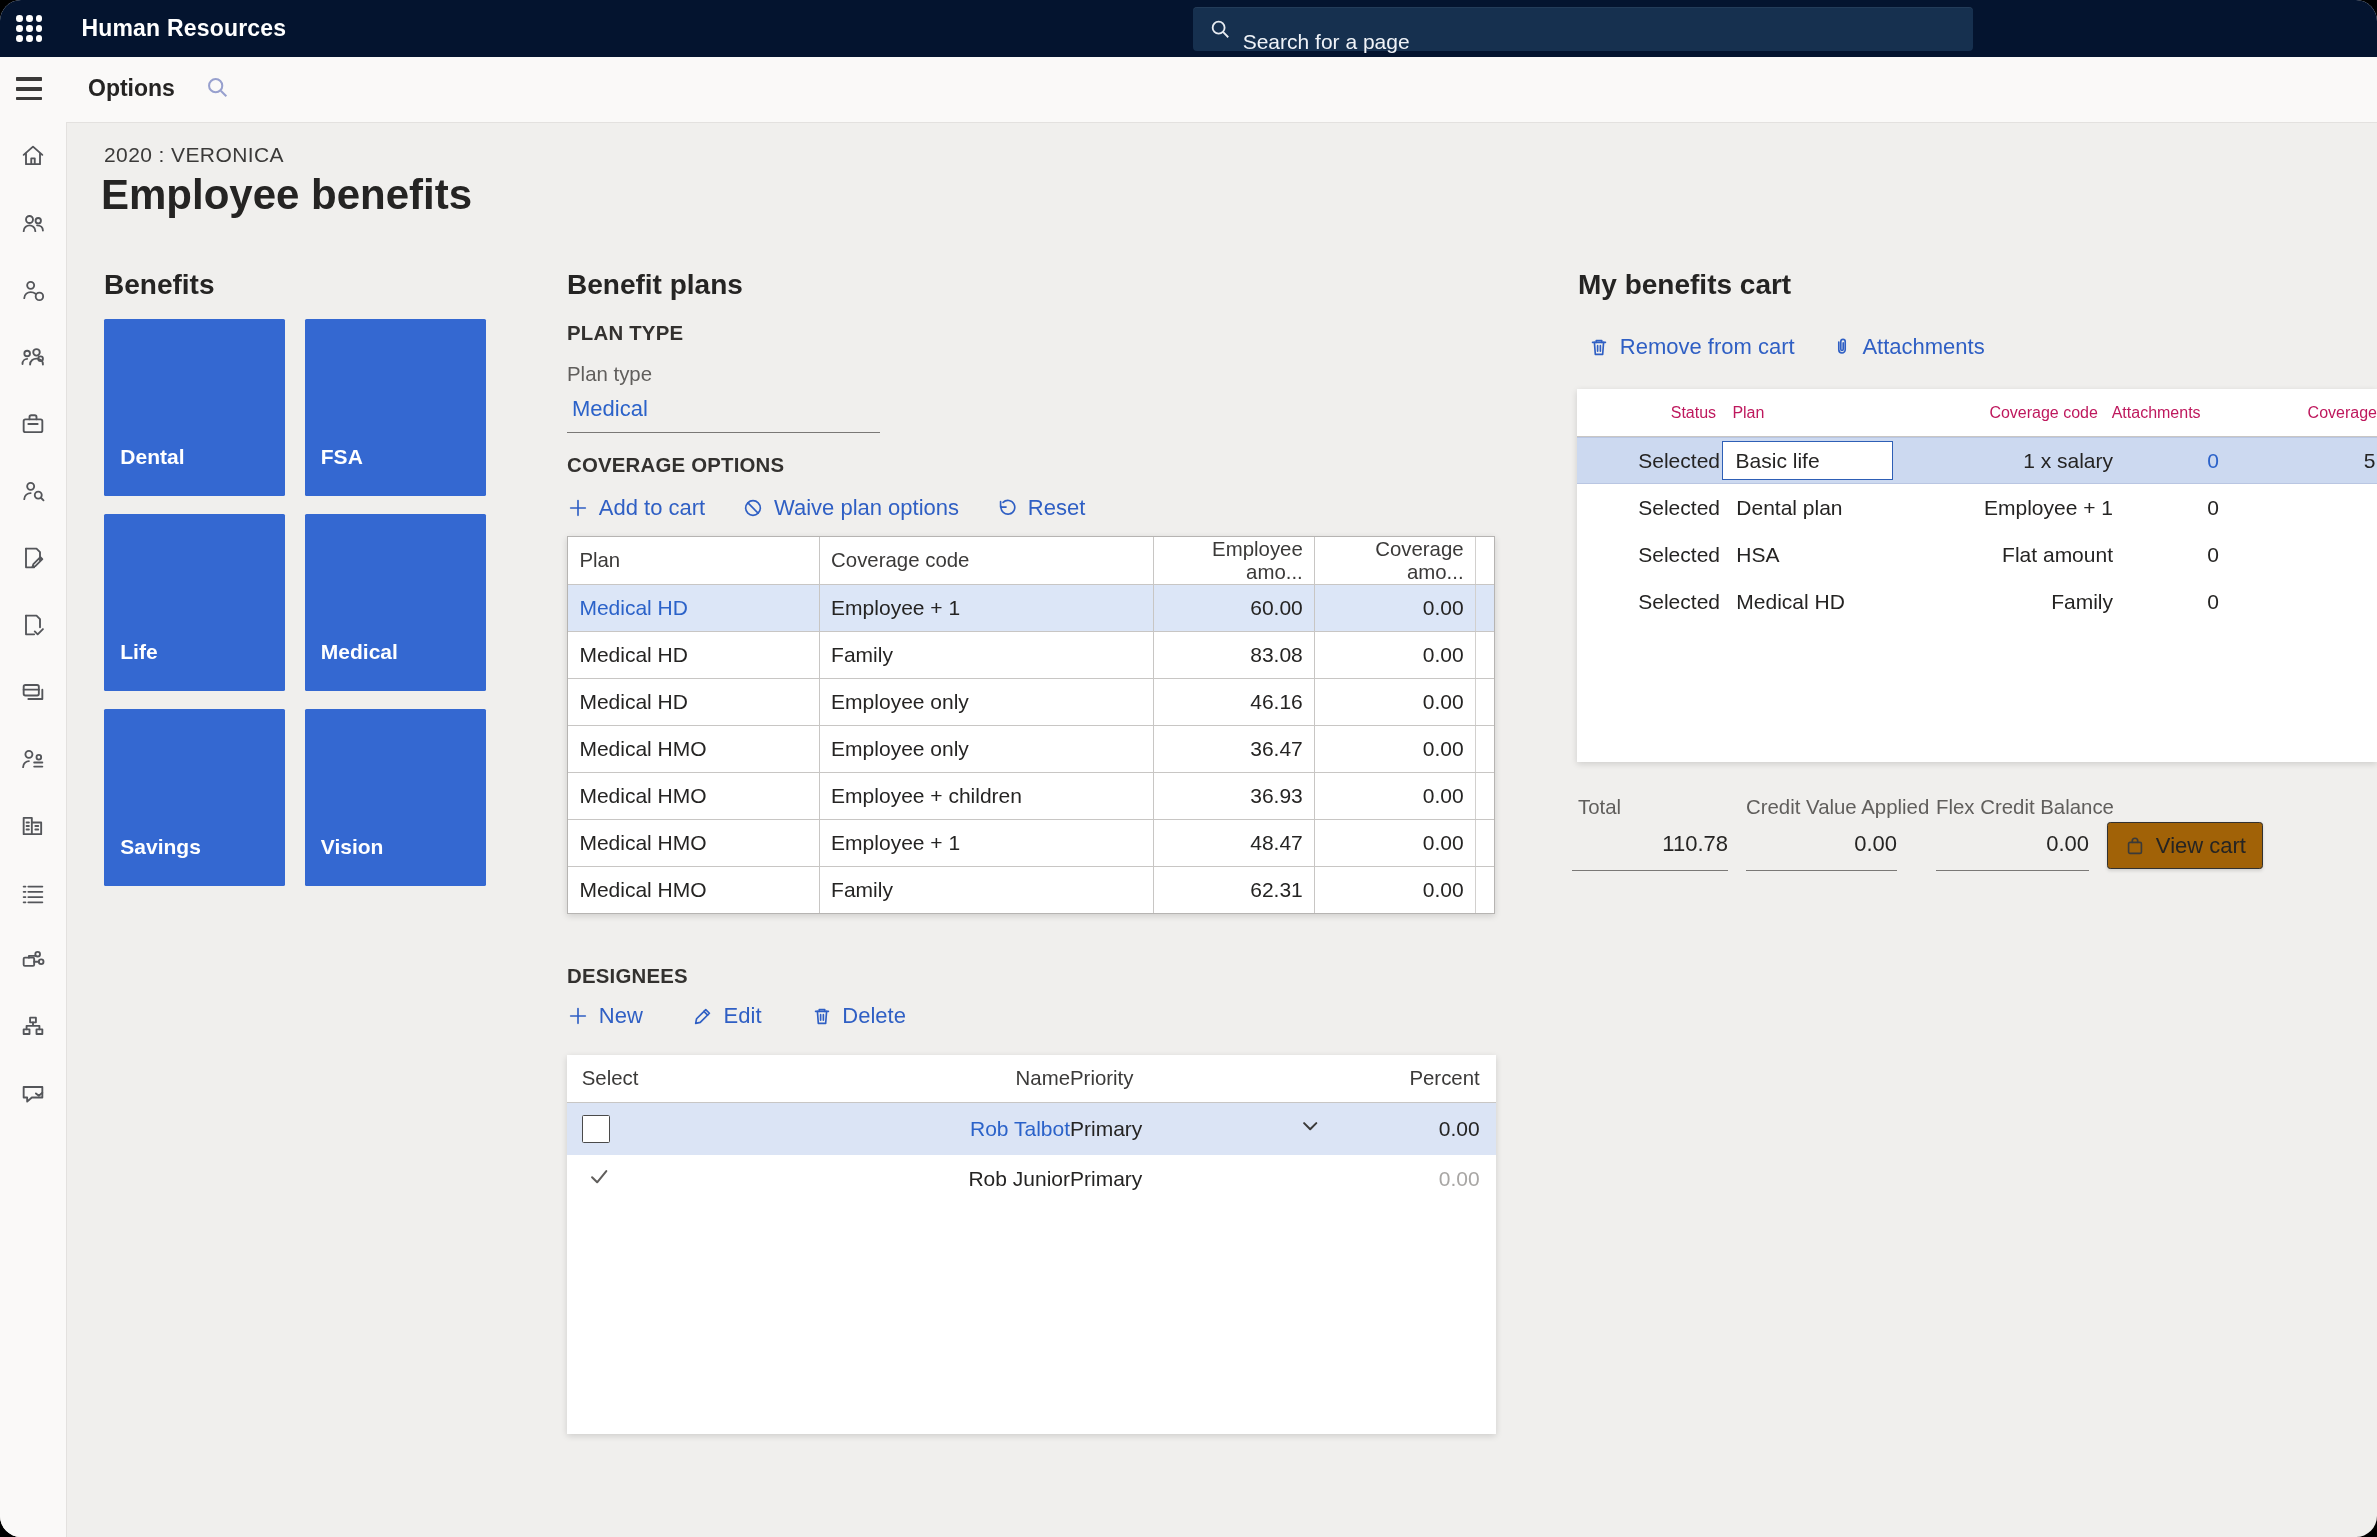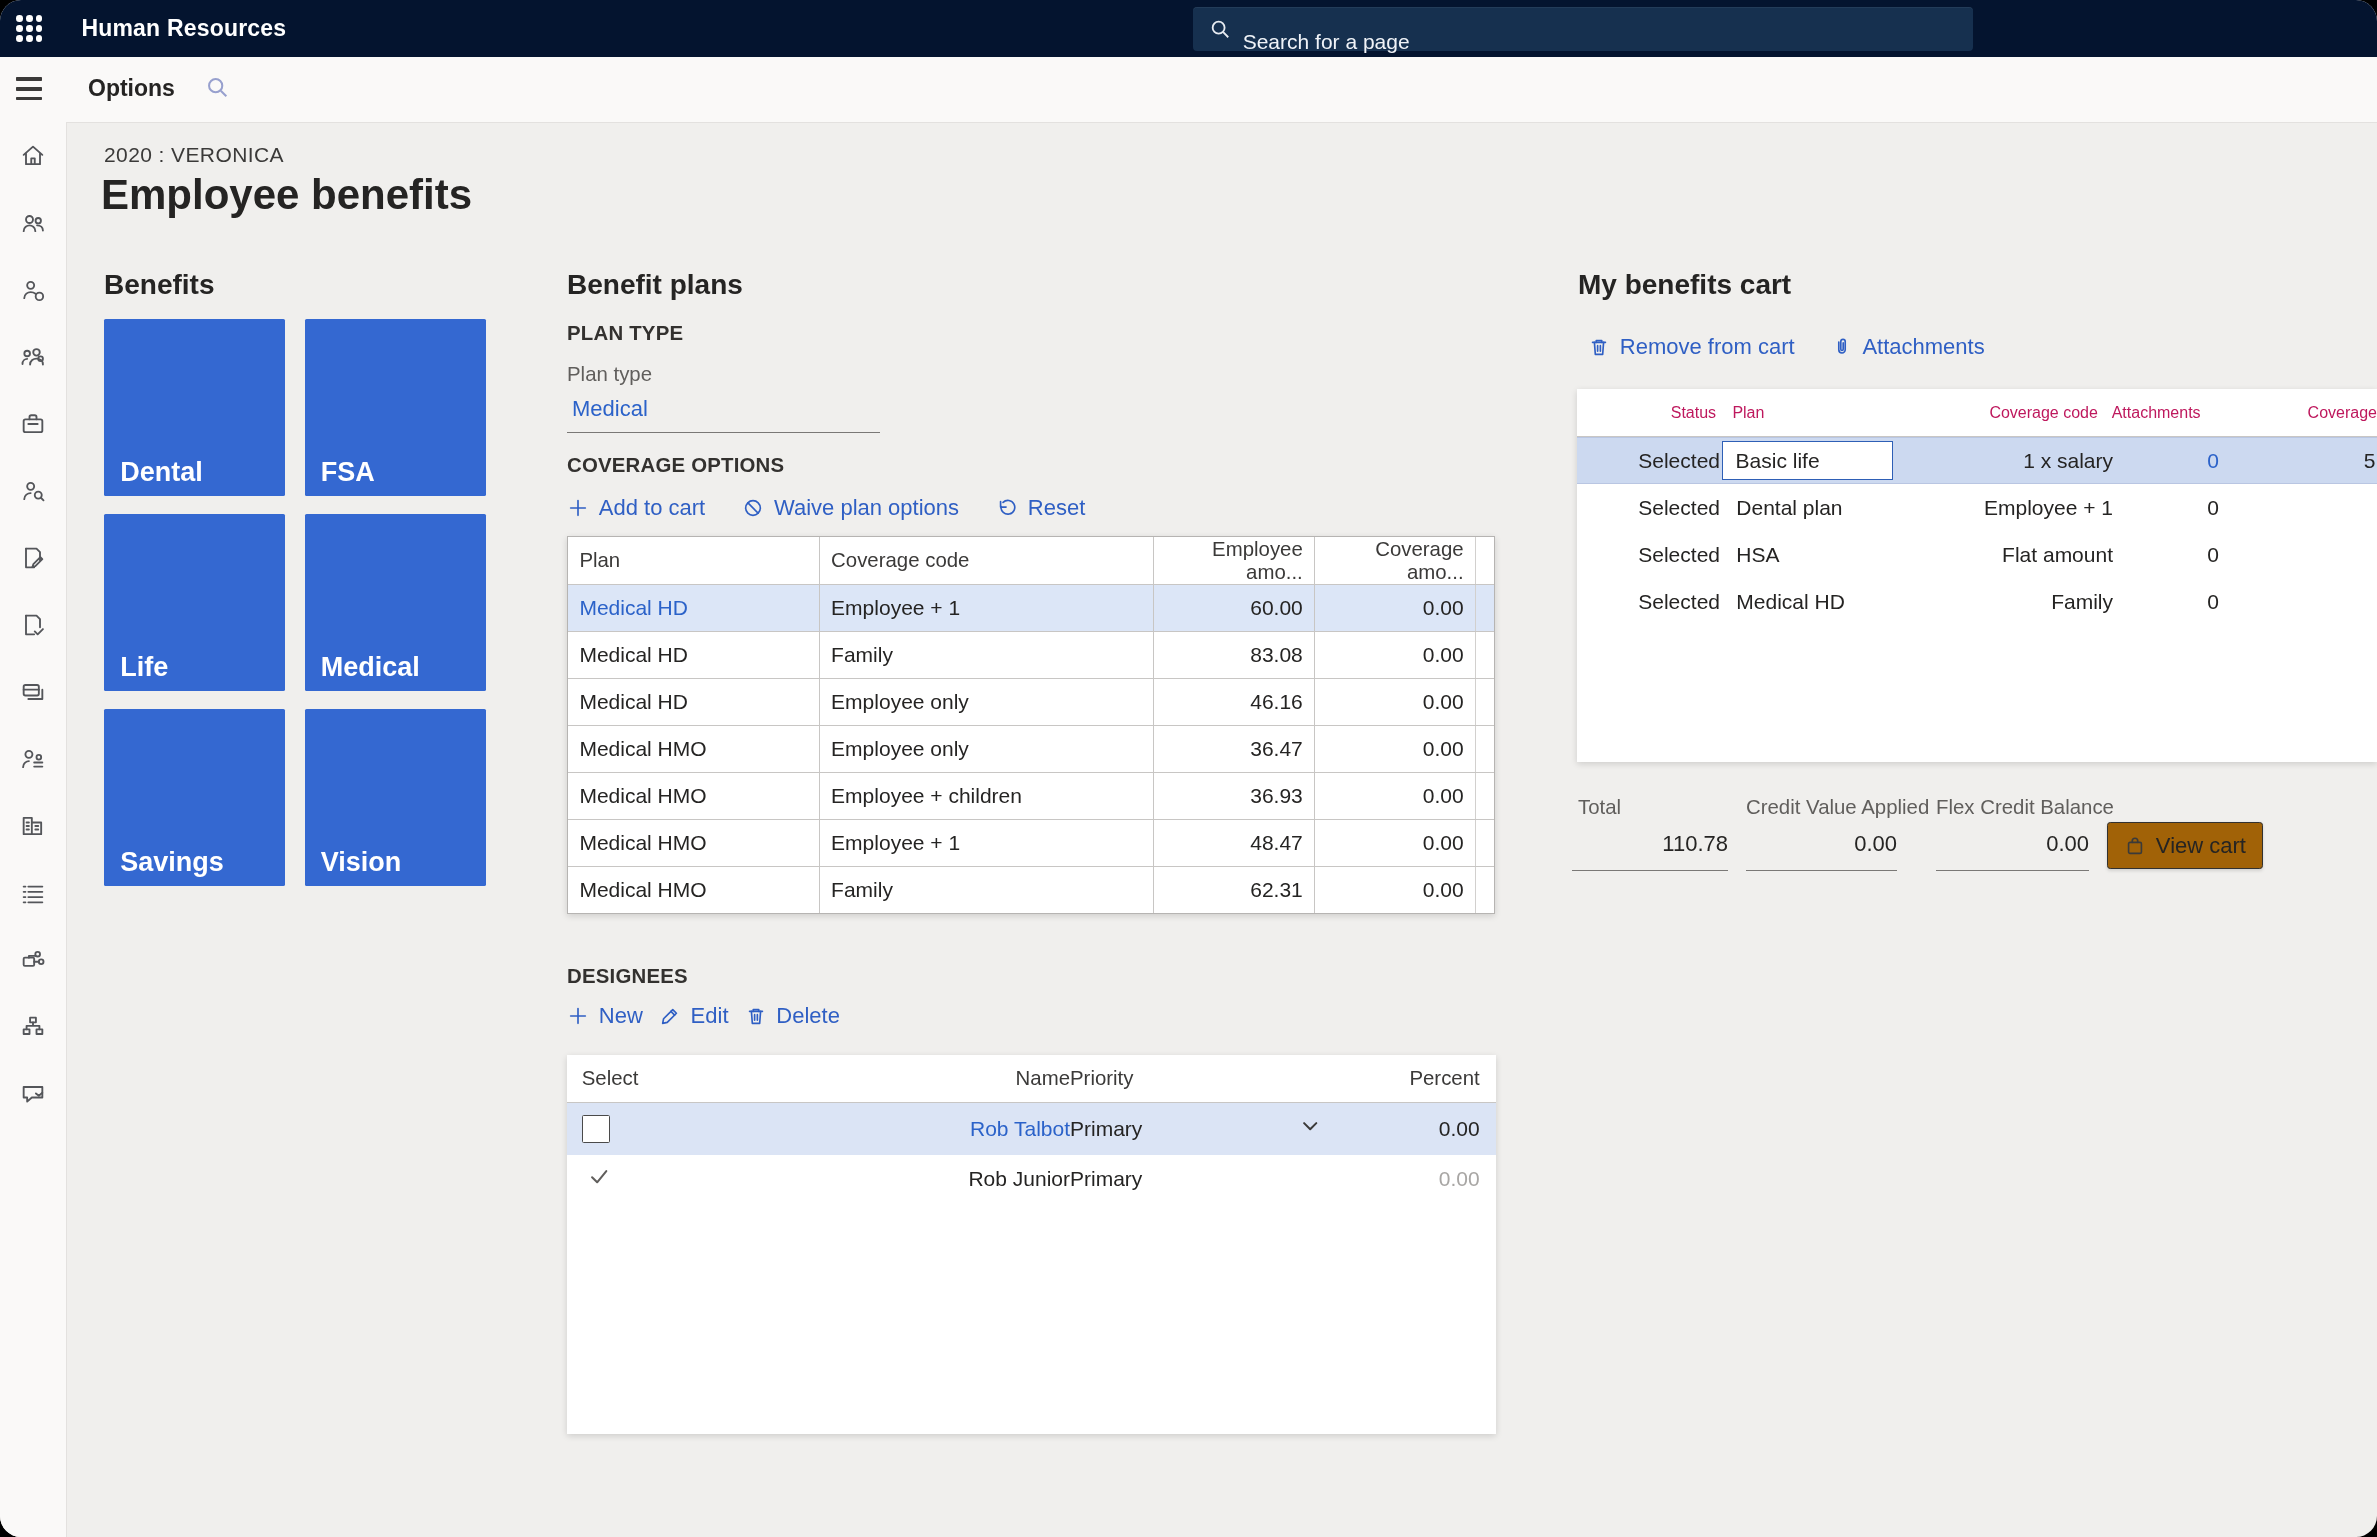--- a/index.html
+++ b/index.html
@@ -32,21 +32,21 @@
   
   .crumb{position:absolute;left:104px;top:143px;font-size:21px;color:#3b3a39;letter-spacing:0.4px;}
   .page-title{position:absolute;left:101px;top:171px;font-size:42px;font-weight:600;color:#252423;}
   .sec-head{position:absolute;font-size:28px;font-weight:600;color:#252423;}
   .grp-head{position:absolute;font-size:20.4px;font-weight:700;color:#33312f;letter-spacing:0.2px;}
   .fld-label{position:absolute;font-size:20.4px;color:#605e5c;}
 
   
   .tiles{position:absolute;left:104px;top:319px;display:grid;grid-template-columns:181px 181px;grid-auto-rows:177px;gap:18px 19.5px;}
   .tile{position:relative;background:#3468d1;border-radius:1.6px;cursor:pointer;}
-  .tile .tlabel{position:absolute;left:16.3px;bottom:8px;color:#fff;font-size:27px;font-weight:600;}
+  .tile .tlabel{position:absolute;left:16.3px;bottom:27px;color:#fff;font-size:21px;font-weight:600;}
 
   
   .plan-value{position:absolute;left:572px;top:396px;font-size:22px;color:#2b62c9;}
   .plan-underline{position:absolute;left:567px;top:432px;width:313px;border-bottom:1.6px solid #7a7876;}
 
   
   .tbar{position:absolute;display:flex;align-items:center;gap:37px;}
   .tbtn{display:flex;align-items:center;gap:9.8px;font-size:22px;color:#2f5fc4;cursor:pointer;white-space:nowrap;}
   .tbtn svg{width:22px;height:22px;stroke:#2f5fc4;fill:none;stroke-width:1.8;stroke-linecap:round;stroke-linejoin:round;}
 
@@ -373,21 +373,21 @@
     <div class="covrow">
       <div class="cc c-plan">Medical HMO</div>
       <div class="cc c-code">Family</div>
       <div class="cc c-emp">62.31</div>
       <div class="cc c-cov">0.00</div>
       <div class="c-sb"></div>
     </div>
   </div>
 
   <div class="grp-head" style="left:567px;top:965px;">DESIGNEES</div>
-  <div class="tbar" style="left:567px;top:1003px;gap:16px;">
+  <div class="tbar" style="left:567px;top:1003px;gap:49px;">
     <div class="tbtn">
       <svg viewBox="0 0 24 24">
           <line x1="12" y1="4" x2="12" y2="20"></line>
           <line x1="4" y1="12" x2="20" y2="12"></line>
         </svg>
       <span>New</span>
     </div>
     <div class="tbtn">
       <svg viewBox="0 0 24 24">
           <path d="M15 5 l4 4 L9 19 l-5 1 l1 -5 z"></path>

